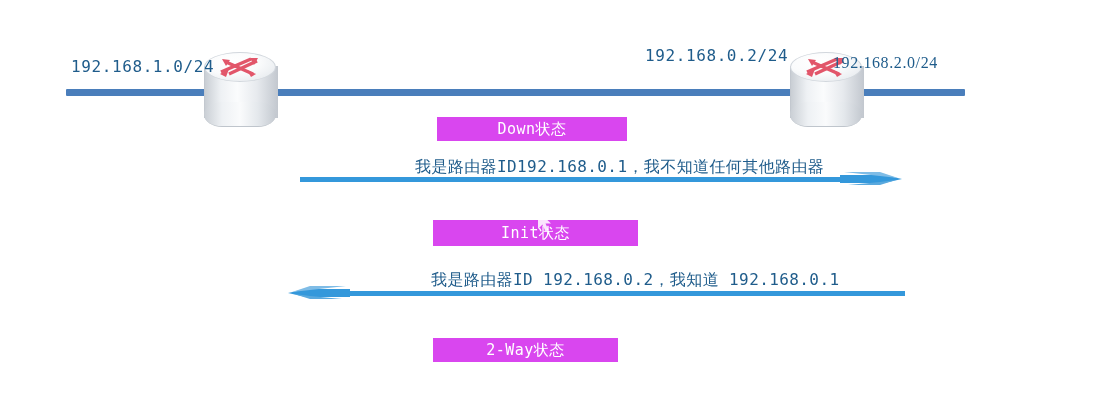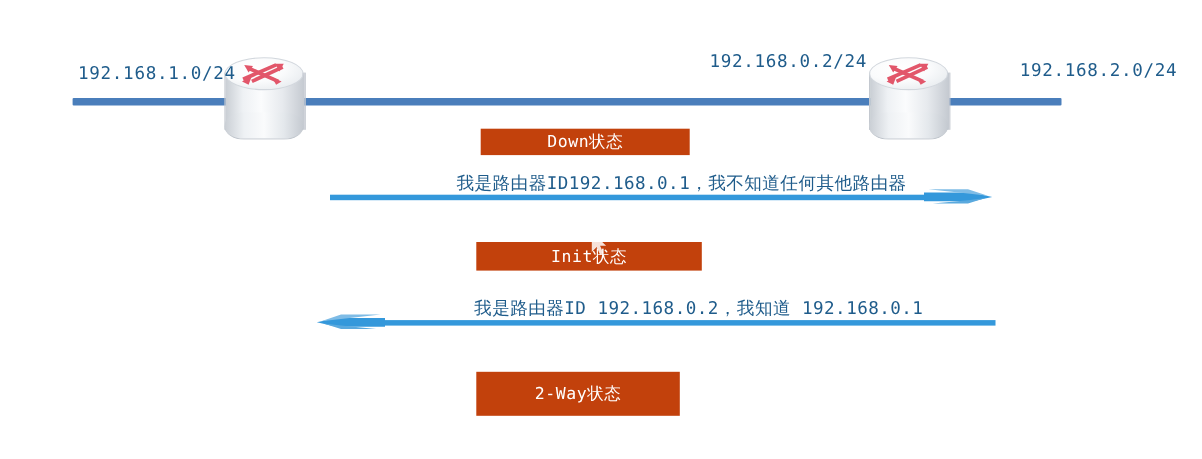--- a/index.html
+++ b/index.html
@@ -70,21 +70,21 @@
     position: absolute;
     left: 0;
     top: 0;
     width: 72px;
     height: 32px;
   }
 
   
   .state-box {
     position: absolute;
-    background: #c2410c;
+    background: #d946ef;
     color: #ffffff;
     font-size: 15px;
     letter-spacing: 0.5px;
     display: flex;
     align-items: center;
     justify-content: center;
     white-space: nowrap;
   }
 
   
@@ -167,21 +167,21 @@
         <line x1="22" y1="10" x2="49" y2="22"></line>
       </g>
     </svg>
   </div>
 
   <div class="addr-label" style="left:71px; top:57px;">192.168.1.0/24</div>
 
 
   <div class="addr-label" style="left:645px; top:46px;">192.168.0.2/24</div>
 
-  <div class="addr-label" style="left:927px; top:54px;">192.168.2.0/24</div>
+  <div class="addr-label" style="left:833px; top:54px;font-family:Liberation Serif, serif;">192.168.2.0/24</div>
 
   <div class="state-box" style="left:437px; top:117px; width:190px; height:24px;">Down状态</div>
 
   <div class="msg-label" style="left:367px; top:157px;">我是路由器ID192.168.0.1，我不知道任何其他路由器</div>
 
   <div class="msg-line" style="left:300px; top:177px; width:545px;"></div>
 
   <svg class="msg-head" style="left:840px; top:168px;" viewBox="0 0 62 22">
     <polygon points="0,7 44,7 62,11 44,15 0,15" fill="#3498db"></polygon>
     <polygon points="4,4 40,4 58,10 40,8" fill="#7fbce6"></polygon>
@@ -197,15 +197,15 @@
   <div class="msg-label" style="left:383px; top:270px;">我是路由器ID 192.168.0.2，我知道 192.168.0.1</div>
 
   <div class="msg-line" style="left:345px; top:291px; width:560px;"></div>
 
   <svg class="msg-head" style="left:288px; top:282px;" viewBox="0 0 62 22">
     <polygon points="62,7 18,7 0,11 18,15 62,15" fill="#3498db"></polygon>
     <polygon points="58,4 22,4 4,10 22,8" fill="#7fbce6"></polygon>
     <polygon points="54,17 22,17 6,12 22,14" fill="#5aa9de"></polygon>
   </svg>
 
-  <div class="state-box" style="left:433px; top:338px; width:185px; height:40px;">2-Way状态</div>
+  <div class="state-box" style="left:433px; top:338px; width:185px; height:24px;">2-Way状态</div>
 
 </div>
 
 </body></html>

